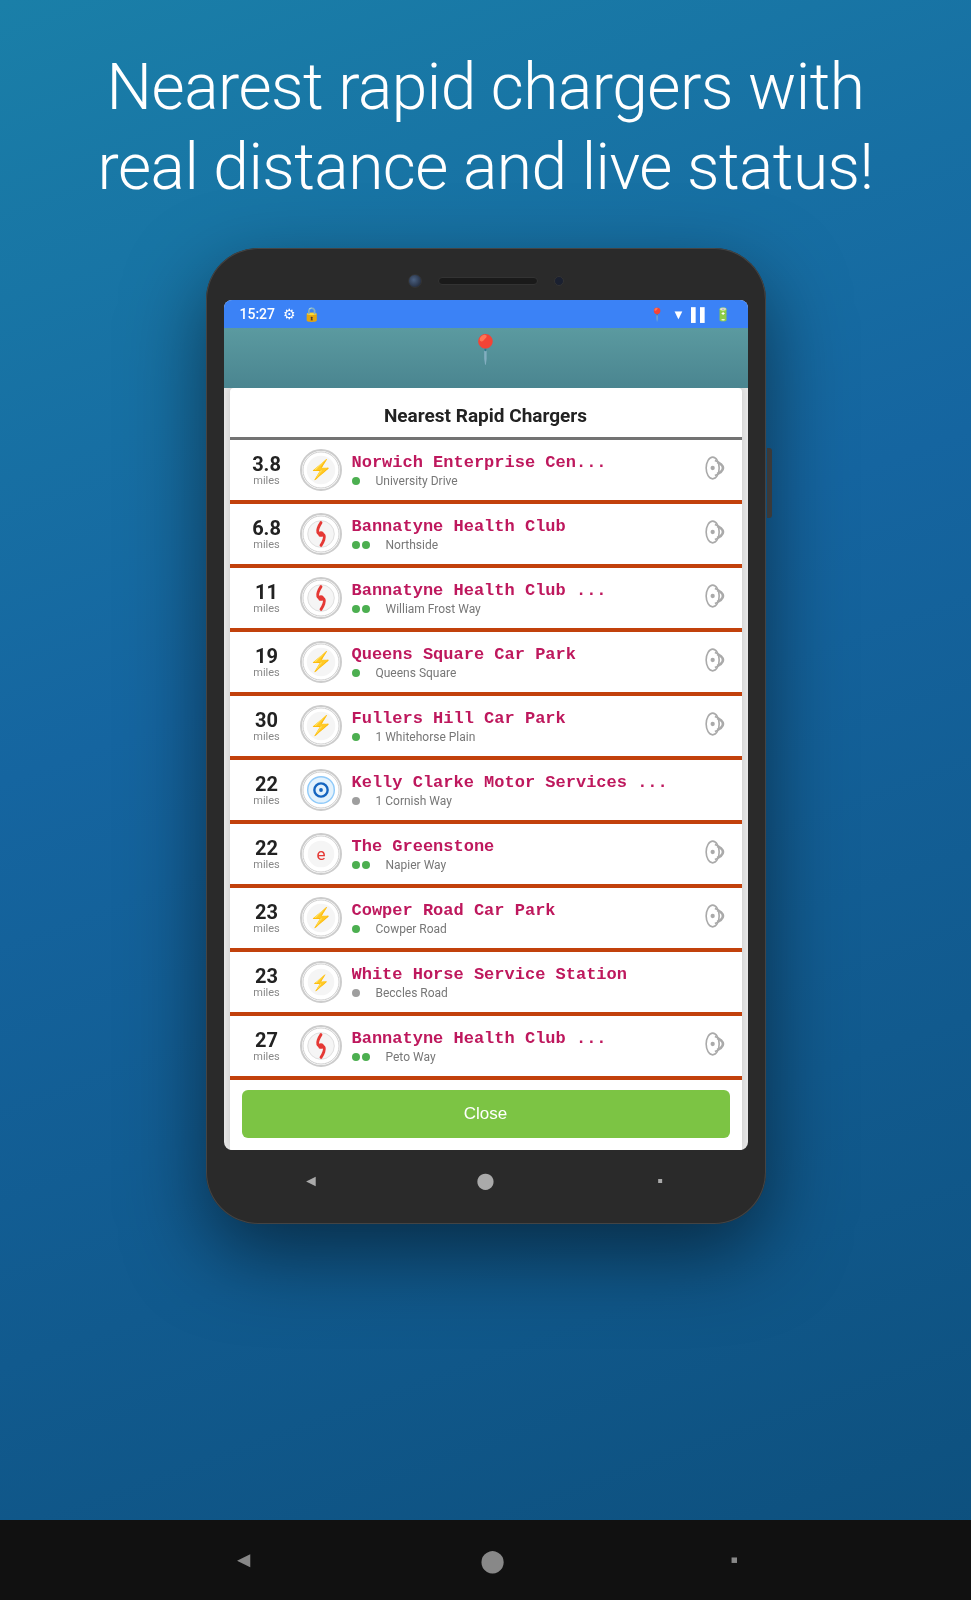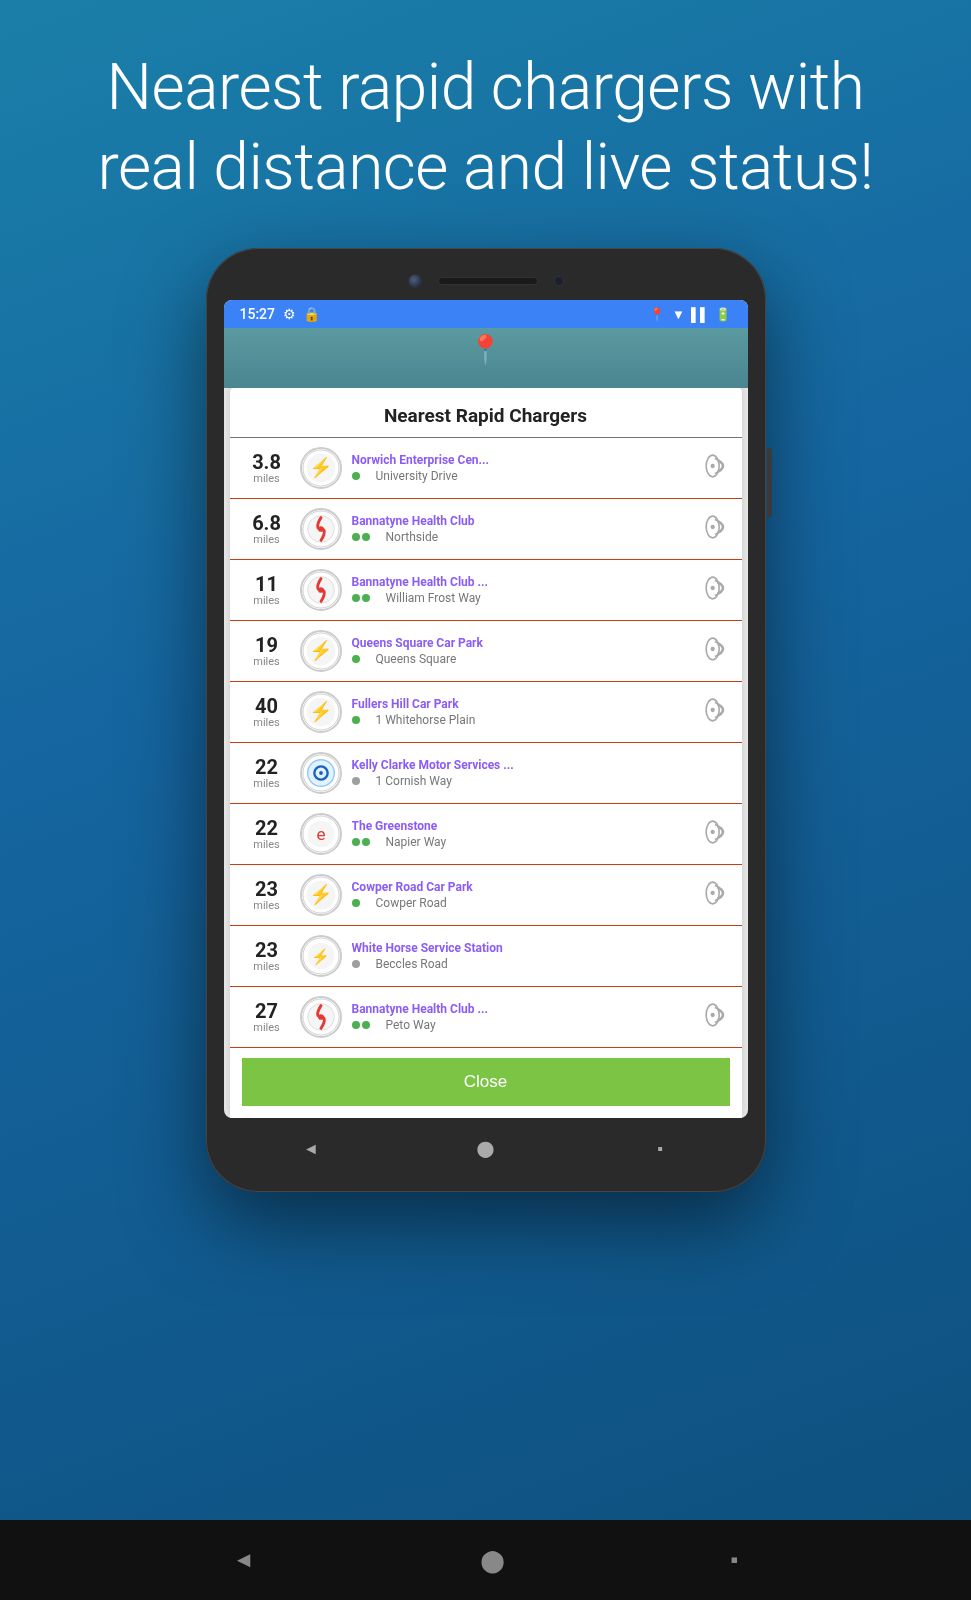--- a/index.html
+++ b/index.html
@@ -116,33 +116,33 @@
       border-radius: 4px 4px 0 0;
       box-shadow: 0 -2px 8px rgba(0,0,0,0.15);
     }
 
     .card-title {
       text-align: center;
       font-size: 19px;
       font-weight: 700;
       padding: 16px 16px 10px;
       color: #222;
-      border-bottom: 1px solid #737373;
+      border-bottom: 3px solid #737373;
     }
 
     
     .charger-list {
       padding: 0;
     }
 
     .charger-item {
       display: flex;
       align-items: center;
       padding: 9px 12px;
-      border-bottom: 1px solid #c2410c;
+      border-bottom: 4px solid #c2410c;
       cursor: pointer;
     }
 
     .distance {
       min-width: 50px;
       text-align: center;
       margin-right: 8px;
     }
     .distance-num {
       font-size: 20px;
@@ -167,26 +167,27 @@
       font-size: 18px;
       flex-shrink: 0;
       overflow: hidden;
     }
 
     .charger-info {
       flex: 1;
       min-width: 0;
     }
     .charger-name {
-      font-size: 12px;
+      font-size: 17px;
       font-weight: 700;
-      color: #8b5cf6;
+      color: #be185d;
       white-space: nowrap;
       overflow: hidden;
       text-overflow: ellipsis;
+      font-family: Liberation Mono, monospace;
     }
     .charger-address {
       font-size: 12px;
       color: #777;
       display: flex;
       align-items: center;
       gap: 16px;
       margin-top: 2px;
     }
     .status-dots {
@@ -207,21 +208,21 @@
       color: #bbb;
       font-size: 22px;
     }
 
     
     .close-btn {
       margin: 10px 12px 12px;
       background: #7CC444;
       color: white;
       border: none;
-      border-radius: 0;
+      border-radius: 6px;
       padding: 14px;
       width: calc(100% - 24px);
       font-size: 17px;
       font-weight: 500;
       cursor: pointer;
       text-align: center;
     }
 
     
     .phone-bottom {
@@ -427,21 +428,21 @@
       <svg width="26" height="26" viewBox="0 0 24 24">
         <ellipse cx="8" cy="12" rx="6" ry="10" fill="none" stroke="#aaa" stroke-width="1.5"></ellipse>
         <path d="M10 5 Q18 8 18 12 Q18 16 10 19" fill="none" stroke="#aaa" stroke-width="1.5"></path>
         <path d="M12 7 Q17 9 17 12 Q17 15 12 17" fill="none" stroke="#aaa" stroke-width="1.5"></path>
         <circle cx="8" cy="12" r="2" fill="#aaa"></circle>
       </svg>
     </div>
     </div>
             <div class="charger-item">
       <div class="distance">
-        <div class="distance-num">40</div>
+        <div class="distance-num">30</div>
         <div class="distance-unit">miles</div>
       </div>
       <div class="charger-logo">
         <svg viewBox="0 0 40 40" width="38" height="38">
           <circle cx="20" cy="20" r="19" fill="#fff" stroke="#ccc" stroke-width="1"></circle>
           <circle cx="20" cy="20" r="15" fill="#f5f5f5"></circle>
           <text x="20" y="26" text-anchor="middle" font-size="20" fill="#f57c00">⚡</text>
         </svg>
       </div>
       <div class="charger-info">

